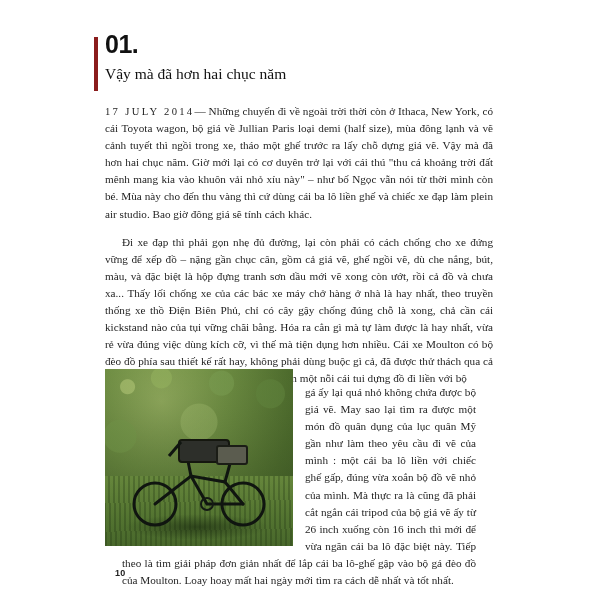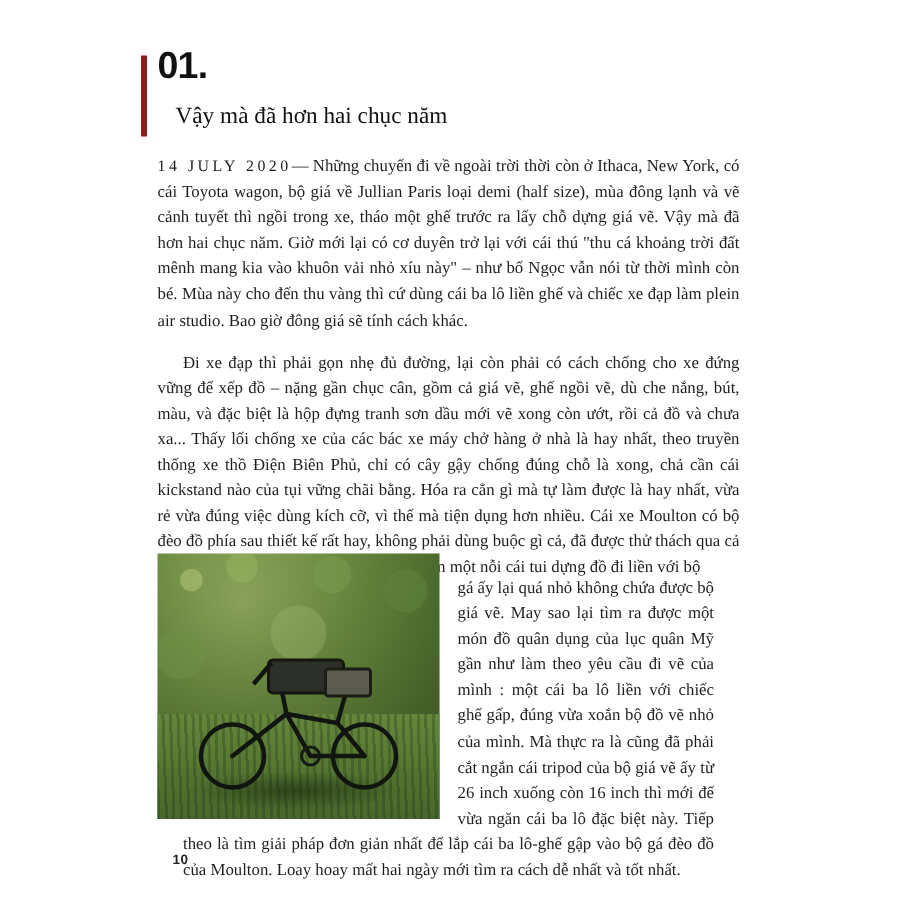--- a/index.html
+++ b/index.html
@@ -44,21 +44,21 @@
     letter-spacing: -0.5px;
     line-height: 1;
     color: #111111;
     margin: 0 0 8px 0;
   }
   .chapter-title {
     font-family: "Liberation Serif", serif;
     font-size: 15.5px;
     line-height: 1.1;
     color: #111111;
-    margin: 12px;
+    margin: 0;
   }
 
   
   .body-col {
     position: absolute;
     left: 105px;
     top: 103px;
     width: 388px;
   }
   p.para {
@@ -154,21 +154,21 @@
 <div class="page">
 
   <div class="chapter-head">
     <div class="chapter-rule"></div>
     <div class="chapter-number">01.</div>
     <div class="chapter-title">Vậy mà đã hơn hai chục năm</div>
   </div>
 
   <div class="body-col">
     <p class="para">
-      <span class="date-lead">14 JULY 2020</span><span>—</span>
+      <span class="date-lead">17 JULY 2014</span><span>—</span>
       <span>Những chuyến đi về ngoài trời thời còn ở Ithaca, New York, có cái Toyota wagon, bộ giá về Jullian Paris loại demi (half size), mùa đông lạnh và vẽ cảnh tuyết thì ngồi trong xe, tháo một ghế trước ra lấy chỗ dựng giá vẽ. Vậy mà đã hơn hai chục năm. Giờ mới lại có cơ duyên trở lại với cái thú "thu cá khoảng trời đất mênh mang kia vào khuôn vải nhỏ xíu này" – như bố Ngọc vẫn nói từ thời mình còn bé. Mùa này cho đến thu vàng thì cứ dùng cái ba lô liền ghế và chiếc xe đạp làm plein air studio. Bao giờ đông giá sẽ tính cách khác.</span>
     </p>
     <p class="para indent">Đi xe đạp thì phải gọn nhẹ đủ đường, lại còn phải có cách chống cho xe đứng vững để xếp đồ – nặng gần chục cân, gồm cả giá vẽ, ghế ngồi vẽ, dù che nắng, bút, màu, và đặc biệt là hộp đựng tranh sơn dầu mới vẽ xong còn ướt, rồi cả đồ và chưa xa... Thấy lối chống xe của các bác xe máy chở hàng ở nhà là hay nhất, theo truyền thống xe thồ Điện Biên Phủ, chỉ có cây gậy chống đúng chỗ là xong, chả cần cái kickstand nào của tụi vững chãi bằng. Hóa ra cẳn gì mà tự làm được là hay nhất, vừa rẻ vừa đúng việc dùng kích cỡ, vì thế mà tiện dụng hơn nhiều. Cái xe Moulton có bộ đèo đồ phía sau thiết kế rất hay, không phải dùng buộc gì cả, đã được thử thách qua cả cuộc hành trình Hà Nội-Sài Gòn. Chỉ hiếm một nỗi cái tui dựng đồ đi liền với bộ</p>
   </div>
 
   <div class="wrap-block">
     <div class="photo">
       <div class="foliage-a"></div>
       <div class="grass"></div>
       <div class="shadow-patch"></div>

